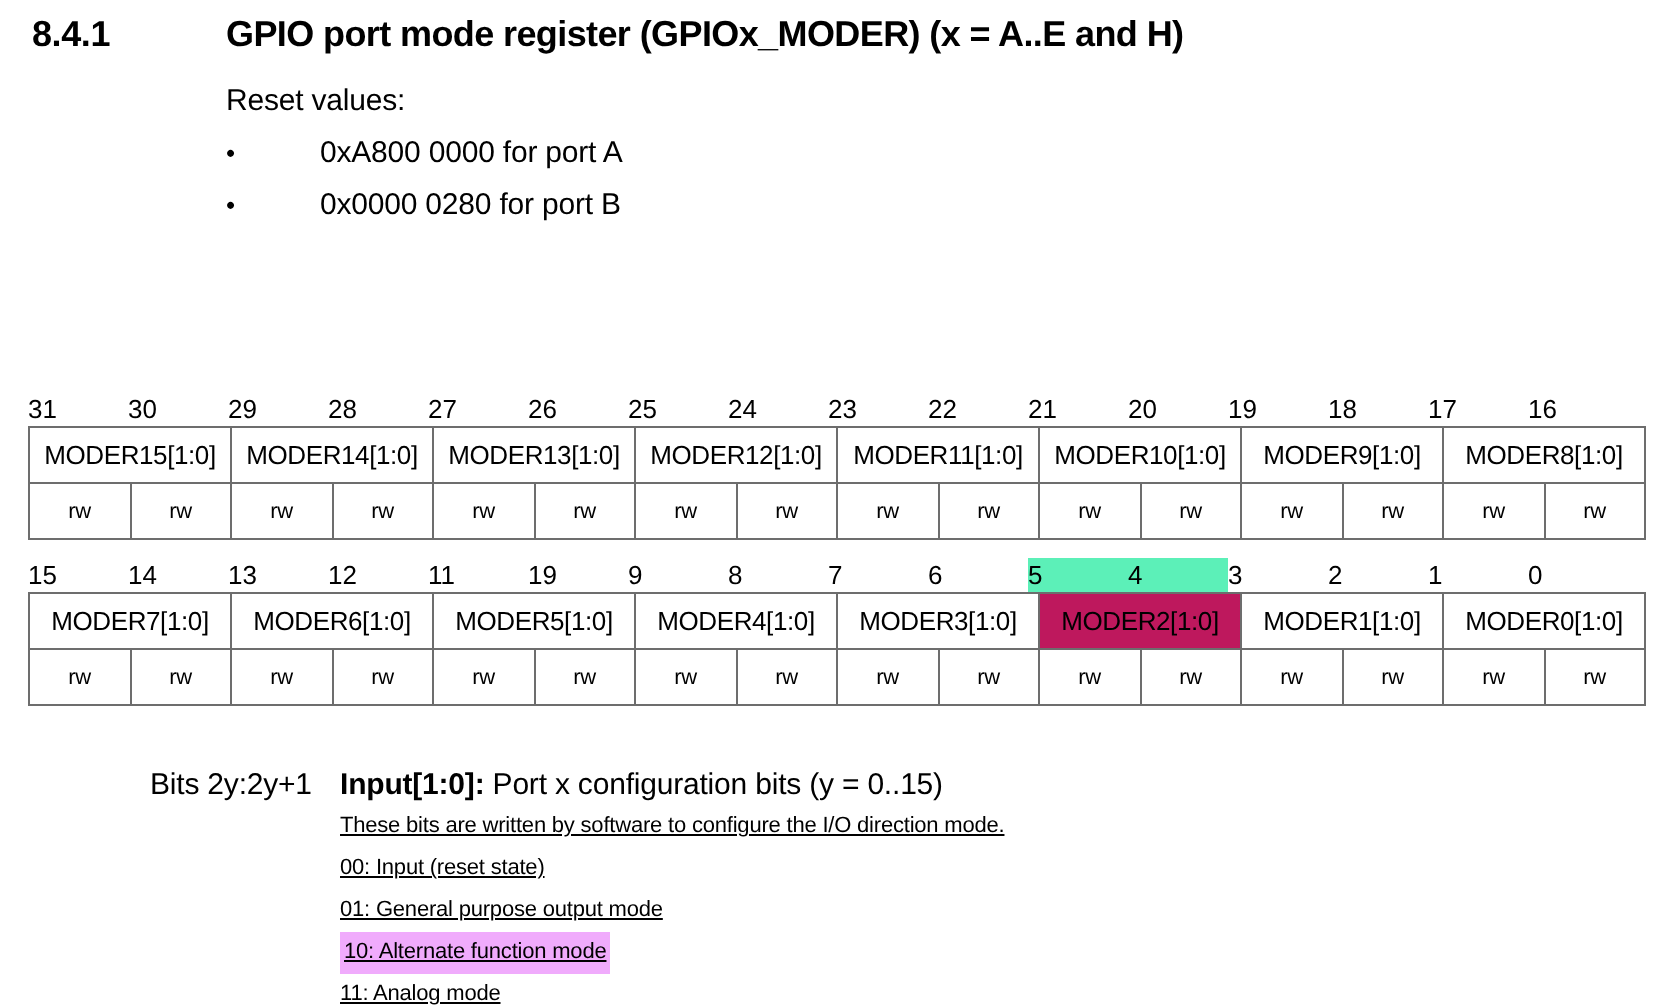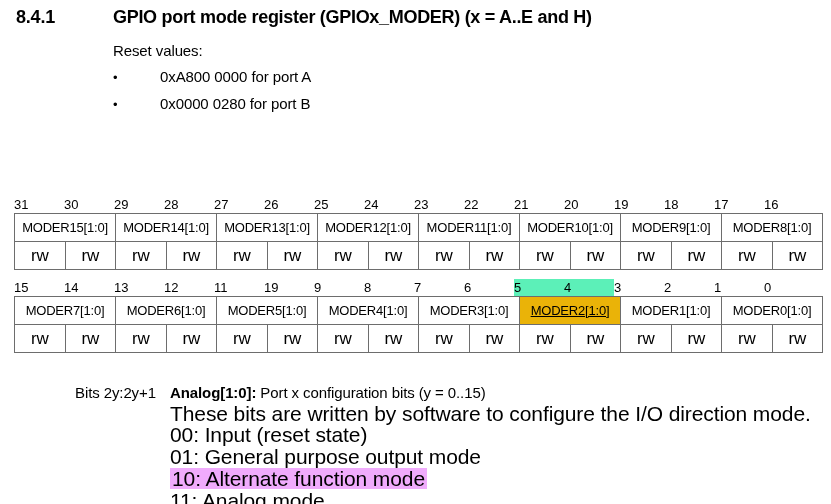--- a/index.html
+++ b/index.html
@@ -88,39 +88,40 @@
   }
   .reg-table td {
     border: 1px solid #6d6d6d;
     text-align: center;
     font-size: 13px;
     padding: 0;
     height: 27px;
     letter-spacing: -0.2px;
   }
   .reg-table td.field { width: 100px; }
-  .reg-table td.rw { width: 50px; font-size: 17px; }
-  .reg-table td.hl { background: #eab308; text-decoration: underline; }
+  .reg-table td.rw { width: 50px; font-size: 11px; }
+  .reg-table td.hl { background: #be185d; }
 
   
   .desc { position: absolute; left: 75px; top: 382px; }
   .desc-first {
     font-size: 15px;
     line-height: 21px;
     white-space: nowrap;
     letter-spacing: -0.1px;
   }
   .desc-label { display: inline-block; width: 95px; }
   .desc-bold { font-weight: bold; }
   .desc-sub {
     margin-left: 95px;
-    font-size: 21px;
+    font-size: 11px;
     line-height: 21px;
     white-space: nowrap;
     letter-spacing: -0.1px;
+    text-decoration: underline;
   }
   .desc-sub.hl {
     background: #f0abfc;
     display: inline-block;
     padding: 0 2px;
   }
   .sub-wrap { margin-left: 95px; }
   .sub-wrap .desc-sub { margin-left: 0; }
 </style>
 </head>
@@ -246,21 +247,21 @@
         <td class="rw">rw</td>
         <td class="rw">rw</td>
         <td class="rw">rw</td>
       </tr>
     </tbody>
       </table>
   </div>
 
   <div class="desc">
     <div class="desc-first">
-      <span class="desc-label">Bits 2y:2y+1</span><span class="desc-bold">Analog[1:0]:</span><span> Port x configuration bits (y = 0..15)</span>
+      <span class="desc-label">Bits 2y:2y+1</span><span class="desc-bold">Input[1:0]:</span><span> Port x configuration bits (y = 0..15)</span>
     </div>
     <div class="desc-sub">These bits are written by software to configure the I/O direction mode.</div>
     <div class="sub-wrap">
       <div><span class="desc-sub">00: Input (reset state)</span></div>
       <div><span class="desc-sub">01: General purpose output mode</span></div>
       <div><span class="desc-sub hl">10: Alternate function mode</span></div>
       <div><span class="desc-sub">11: Analog mode</span></div>
     </div>
   </div>
 

